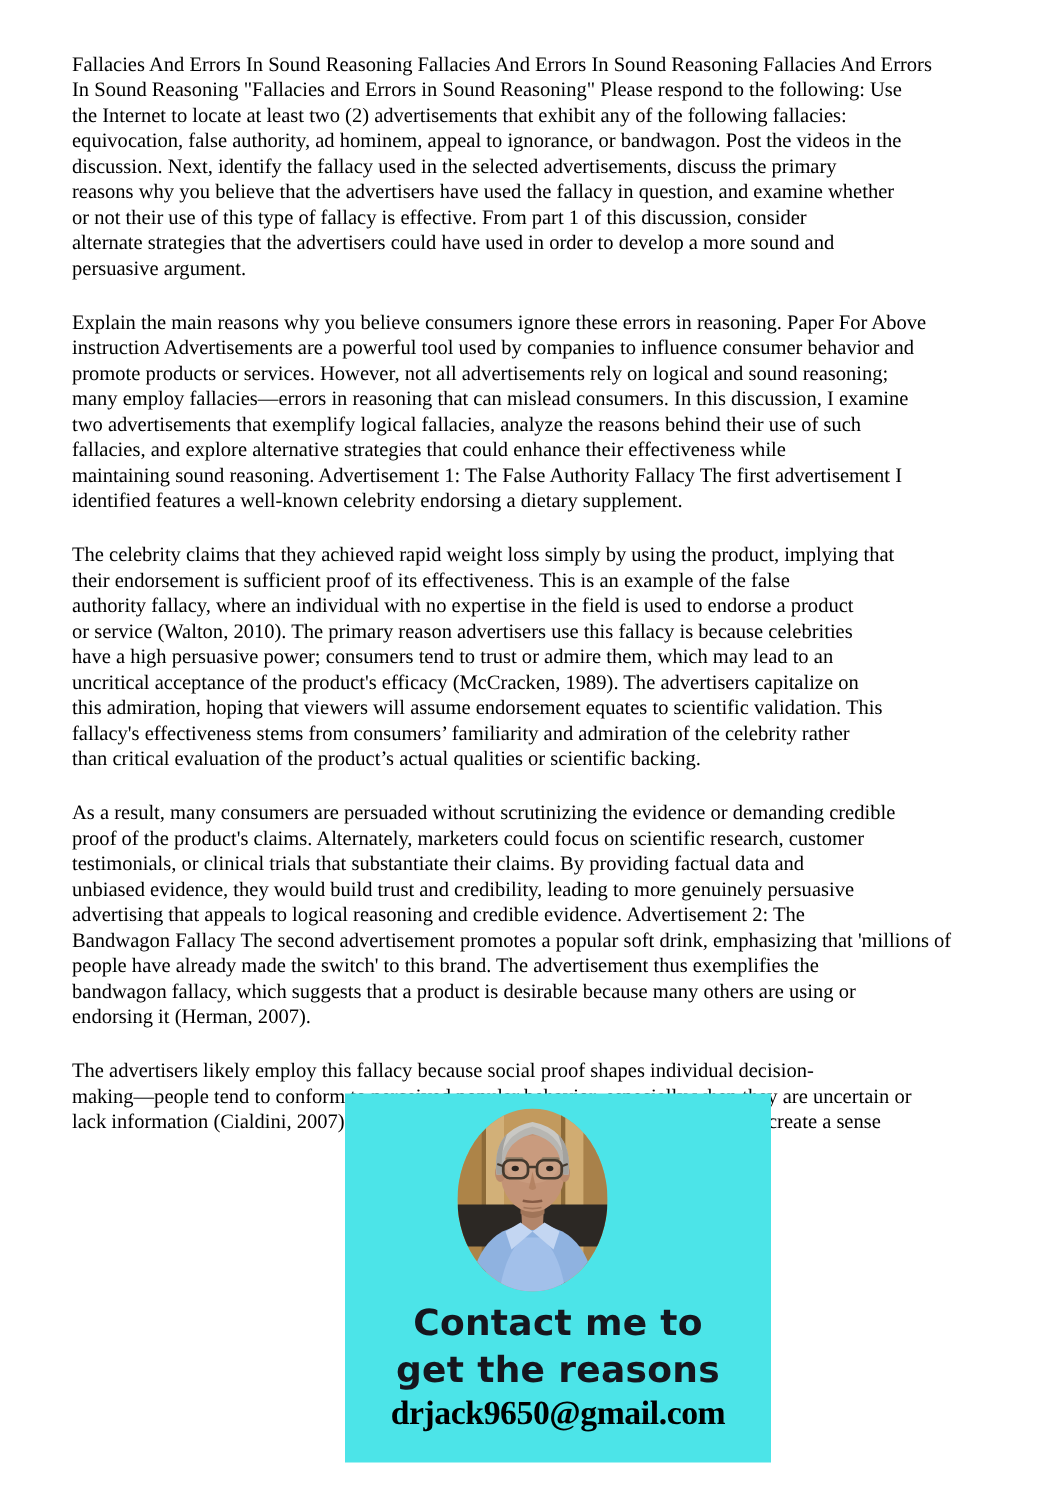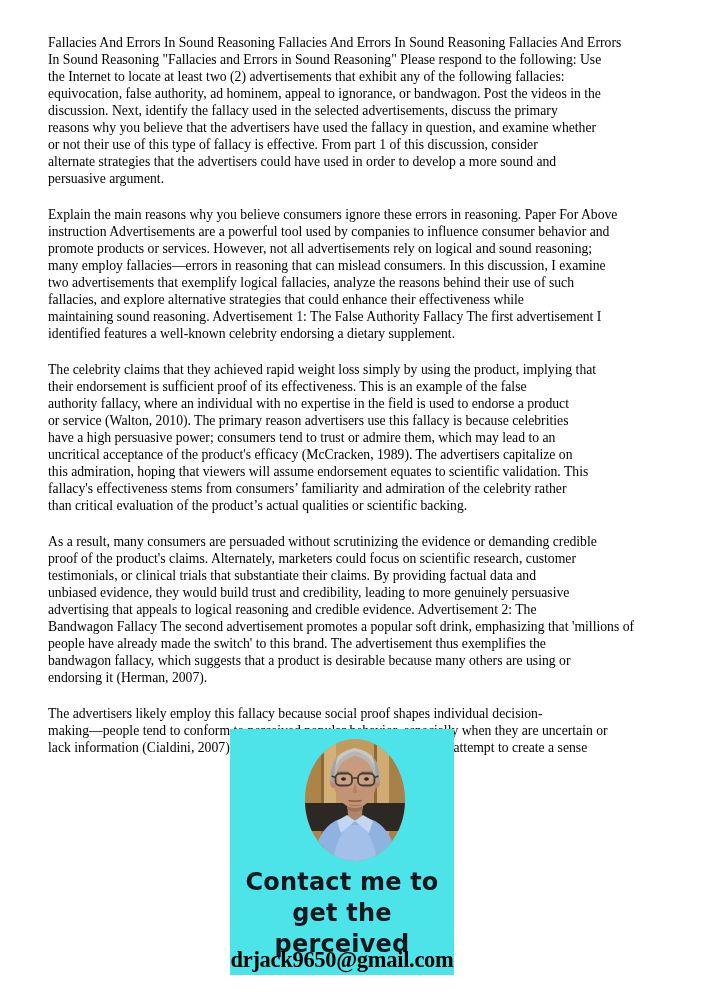--- a/index.html
+++ b/index.html
@@ -27,24 +27,25 @@
     line-height: 17px;
   }
   .para {
     white-space: pre;
     margin: 0 0 19px 0;
   }
   .promo-overlay {
     position: absolute;
     left: 230px;
     top: 729px;
-    width: 224px;
+    width: 248px;
     height: 246px;
     background: #4ce4e8;
     z-index: 5;
+    padding-left: 36px;
   }
   .portrait {
     position: absolute;
     left: 75px;
     top: 10px;
     width: 100px;
     height: 122px;
   }
   .promo-heading {
     position: absolute;
@@ -54,21 +55,21 @@
     text-align: center;
     font-family: "DejaVu Sans", sans-serif;
     font-weight: bold;
     font-size: 24px;
     line-height: 31px;
     color: #16161e;
     letter-spacing: 0.2px;
   }
   .promo-email {
     position: absolute;
-    top: 218px;
+    top: 200px;
     left: 0;
     width: 100%;
     text-align: center;
     font-family: "Liberation Serif", serif;
     font-weight: bold;
     font-size: 22.5px;
     color: #000000;
     letter-spacing: -0.3px;
   }
 </style>
@@ -172,19 +173,19 @@
 
         <path d="M 50 42 Q 48.5 50 47.5 53 Q 50 55.5 52.5 53 Q 51.5 50 50 42" fill="#b48363"></path>
 
         <path d="M 43.5 61.5 Q 50 63 56.5 61.5" stroke="#855a44" stroke-width="1.6" fill="none"></path>
         <path d="M 44 66 Q 50 67.5 56 66" stroke="#a3765b" stroke-width="1" fill="none"></path>
       </g>
     </svg>
 
     <div class="promo-heading">
       <div>Contact me to</div>
-      <div>get the perceived</div>
+      <div>get the reasons</div>
     </div>
 
     <div class="promo-email">drjack9650@gmail.com</div>
   </div>
 
 </div>
 
 </body></html>

